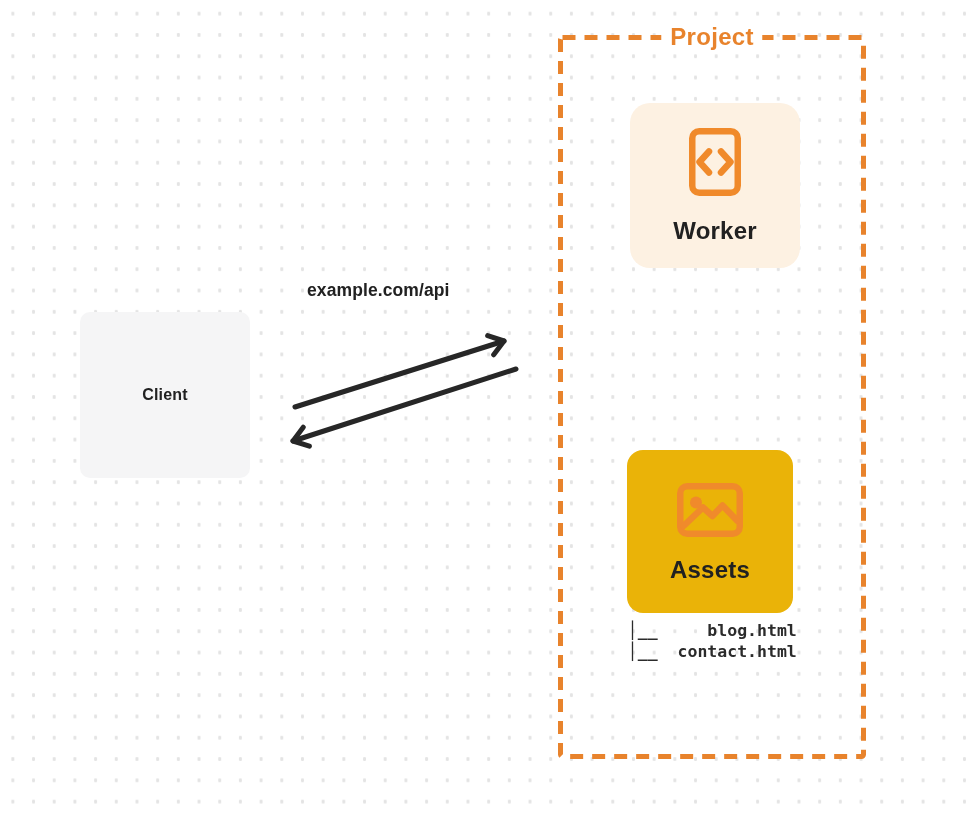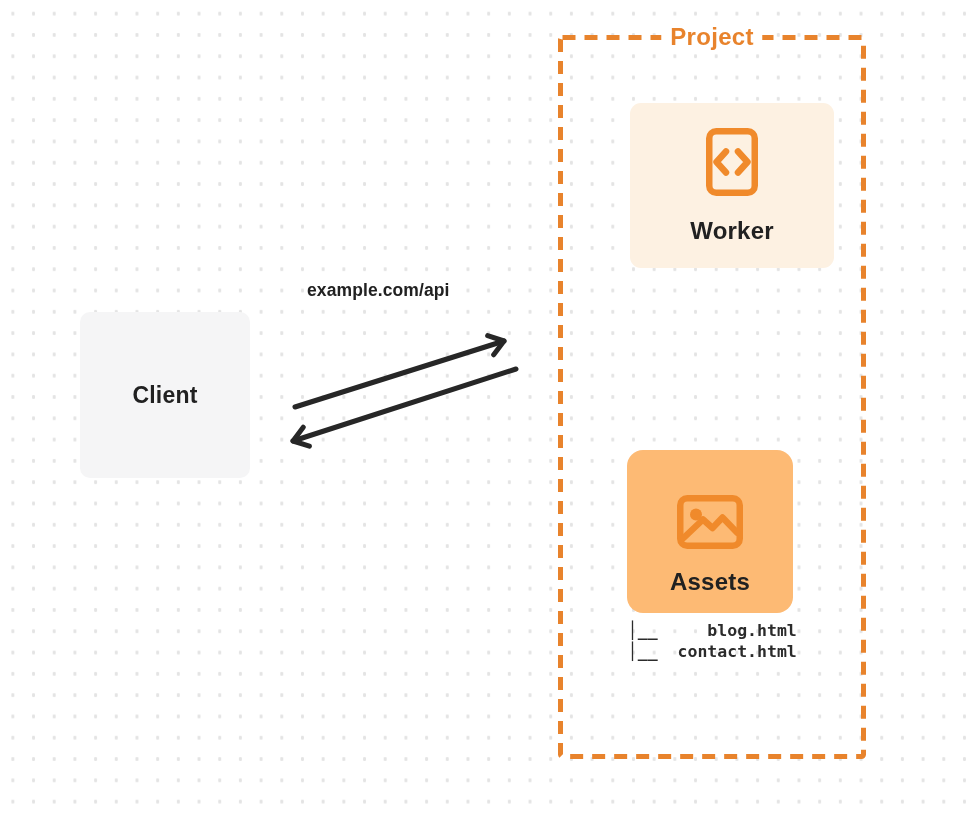--- a/index.html
+++ b/index.html
@@ -40,38 +40,38 @@
     align-items: center;
   }
 
   .client-card {
     left: 80px; top: 312px;
     width: 170px; height: 166px;
     background: #f5f5f6;
     border-radius: 10px;
     justify-content: center;
   }
-  .client-card .card-label { font-size: 23px; }
+  .client-card .card-label { font-size: 16px; }
 
   .worker-card {
     left: 630px; top: 103px;
-    width: 204px; height: 165px;
+    width: 170px; height: 165px;
     background: #fdf1e2;
-    border-radius: 11px;
+    border-radius: 20px;
     padding-top: 25px;
     box-sizing: border-box;
     gap: 21px;
   }
 
   .assets-card {
     left: 627px; top: 450px;
     width: 166px; height: 163px;
-    background: #fdba74;
+    background: #eab308;
     border-radius: 16px;
-    padding-top: 45px;
+    padding-top: 33px;
     box-sizing: border-box;
     gap: 19px;
   }
 
   .card-label {
     font-size: 24px;
     font-weight: bold;
     color: #212121;
     letter-spacing: 0.2px;
   }

